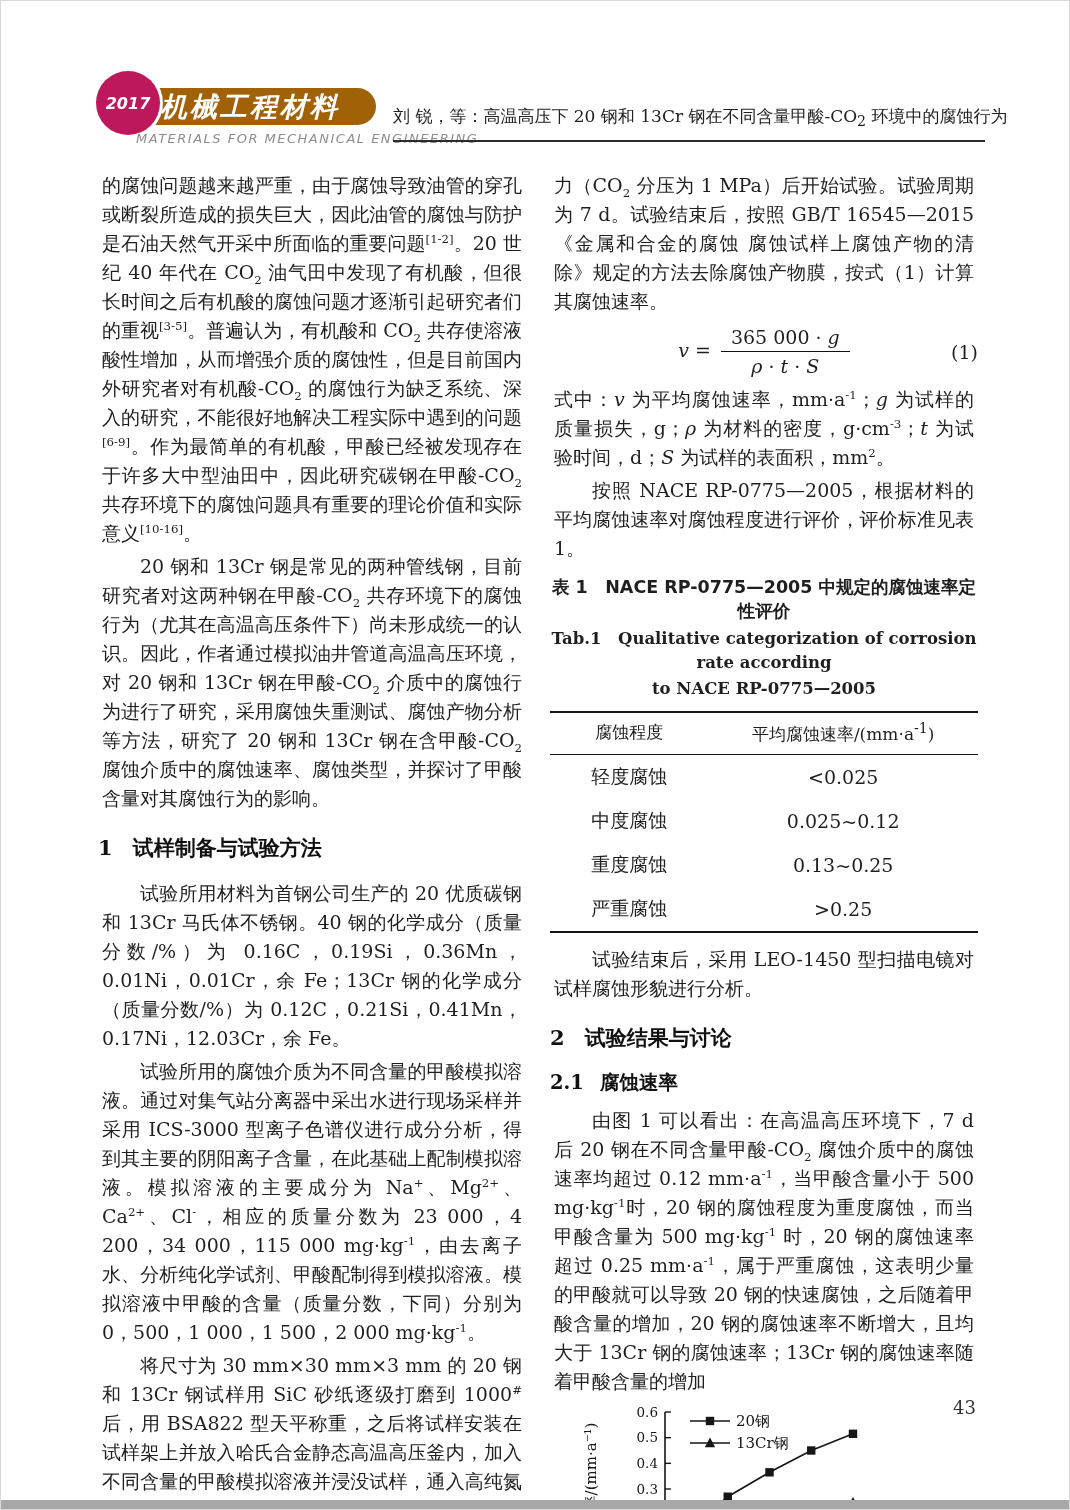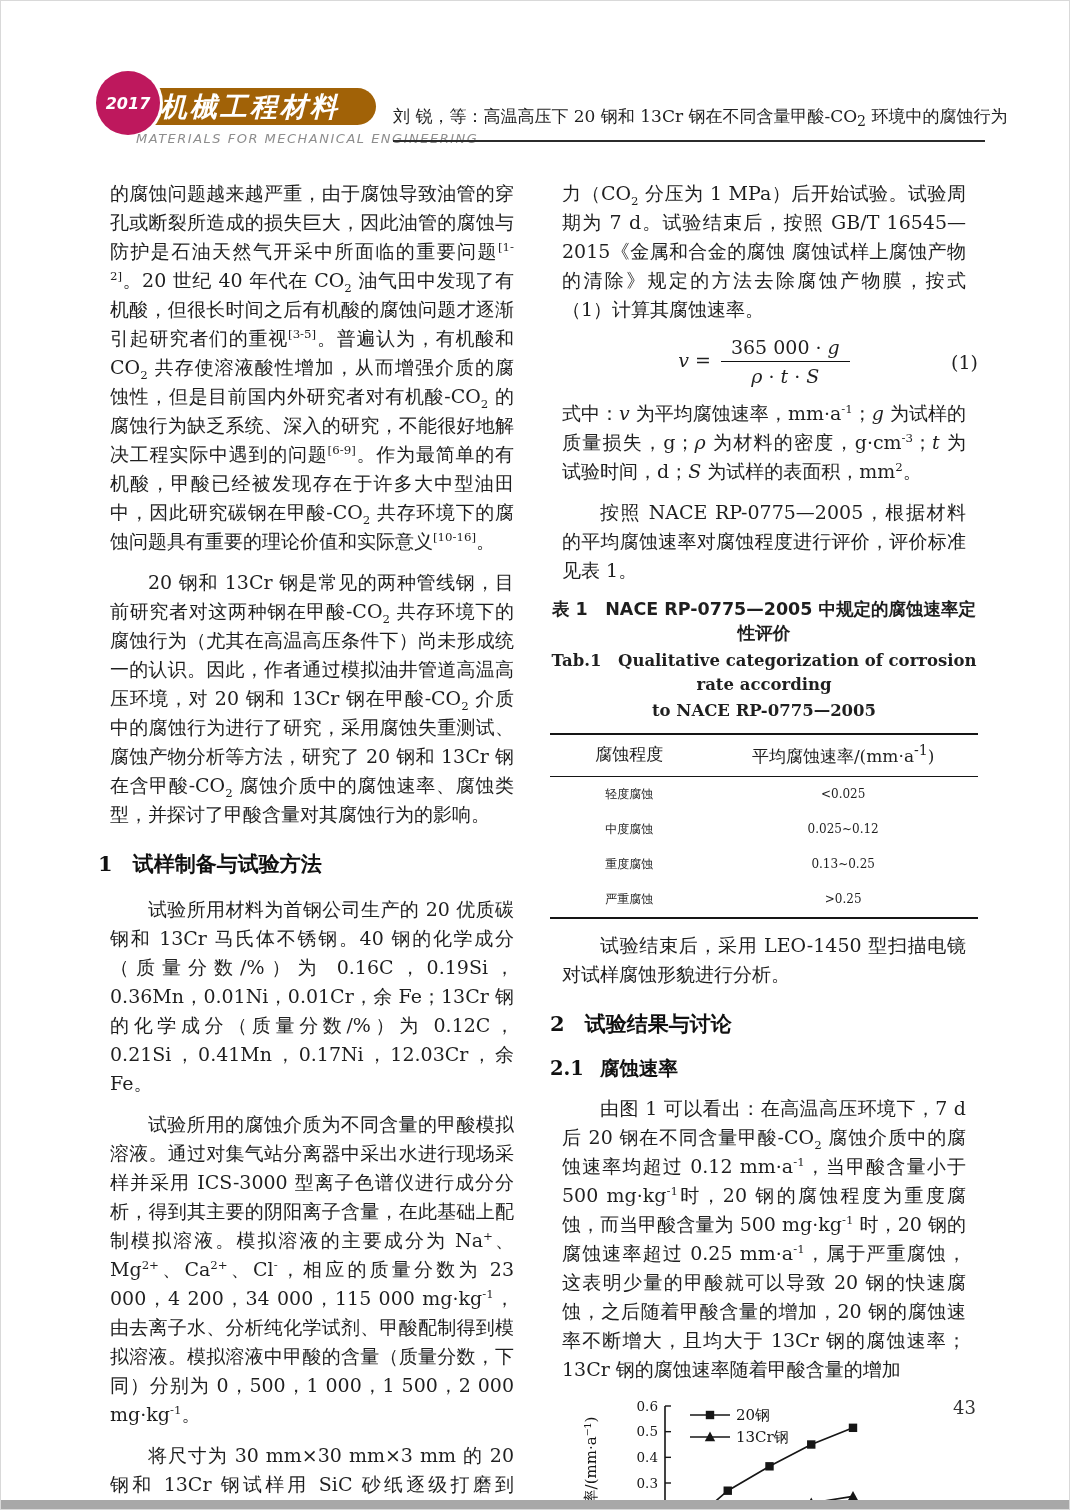--- a/index.html
+++ b/index.html
@@ -36,21 +36,21 @@
     font-family:"DejaVu Sans","Liberation Sans",sans-serif;
   }
   .running-title{
     position:absolute;left:392px;top:104px;width:592px;text-align:center;
     font-size:17px;color:#222;white-space:nowrap;
   }
   .header-rule{position:absolute;left:392px;top:139px;width:592px;border-top:2px solid #2b2b2b;}
   
   .content{position:absolute;left:97px;top:166px;width:880px;display:flex;gap:24px;}
   .col{width:428px;}
-  .para{font-size:19px;line-height:29px;text-align:justify;text-indent:2em;margin:12px;}
+  .para{font-size:19px;line-height:29px;text-align:justify;text-indent:2em;margin:4px;}
   .para.noindent{text-indent:0;}
   .para sup{font-size:0.62em;line-height:0;}
   .para sub{font-size:0.62em;line-height:0;}
   h2.sec{font-size:21px;font-weight:bold;margin:21px 0 17px 0;color:#111;
     font-family:"DejaVu Sans","Liberation Sans",sans-serif;}
   h2.sec .num{margin-right:20px;font-family:"DejaVu Serif",serif;}
   h3.subsec{font-size:19.5px;font-weight:bold;margin:8px 0 10px 0;color:#111;
     font-family:"DejaVu Sans","Liberation Sans",sans-serif;}
   h3.subsec .num{margin-right:16px;font-family:"DejaVu Serif",serif;}
   
@@ -61,21 +61,21 @@
   .frac .num{display:block;border-bottom:1.7px solid #111;padding:0 10px 3px 10px;}
   .frac .den{display:block;padding-top:3px;}
   .eq-number{width:46px;text-align:right;}
   
   .tbl-cap-cn{font-size:17.5px;font-weight:bold;text-align:center;margin:12px 0 4px 0;
     font-family:"DejaVu Sans","Liberation Sans",sans-serif;}
   .tbl-cap-en{font-size:16.5px;font-weight:bold;text-align:center;margin:2px 0;line-height:24px;}
   .tbl{width:100%;border-collapse:collapse;margin:10px 0 12px 0;
     border-top:2px solid #151515;border-bottom:2px solid #151515;}
   .tbl th{font-weight:normal;font-size:17px;padding:7px 4px 8px 4px;border-bottom:1.4px solid #151515;text-align:center;}
-  .tbl td{font-size:12px;text-align:center;padding:9px 4px;}
+  .tbl td{font-size:19px;text-align:center;padding:9px 4px;}
   .tbl th:first-child,.tbl td:first-child{width:37%;}
   
   .figure{margin:6px 0 0 30px;}
   svg text{font-family:"DejaVu Serif","Liberation Serif",serif;fill:#161616;}
   svg .tick-lab{font-size:13.5px;}
   svg .ax-lab{font-size:15px;}
   svg .legend-lab{font-size:15px;}
   
   .page-number{position:absolute;top:1396px;left:875px;width:100px;text-align:right;font-size:18px;color:#333;}
   .scan-edge{position:absolute;bottom:0;left:0;width:100%;height:9px;background:#a8a8a8;}

